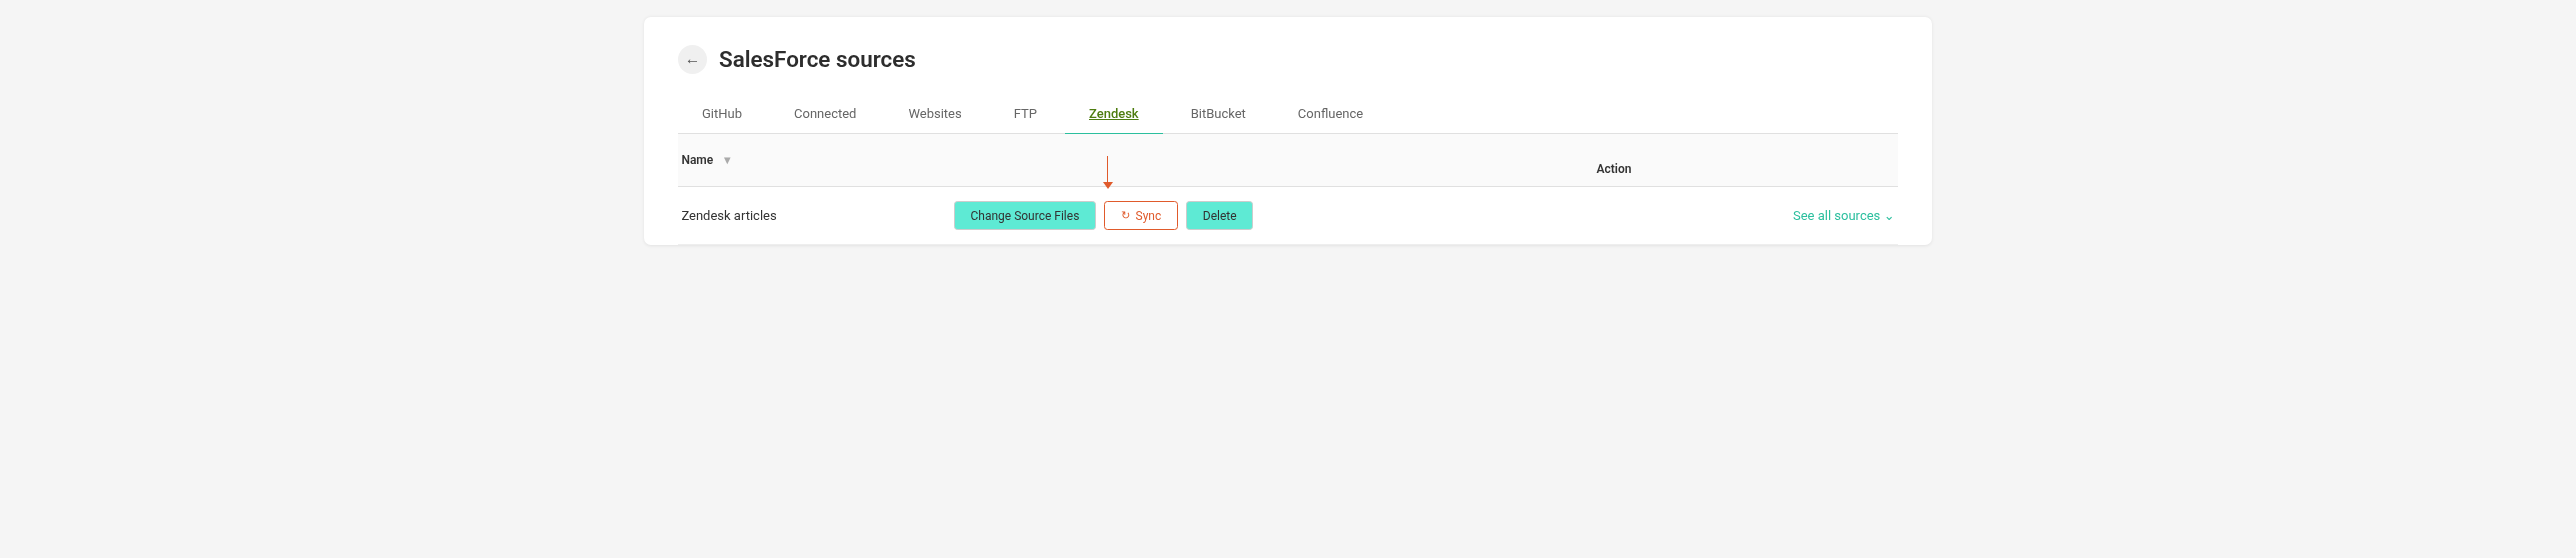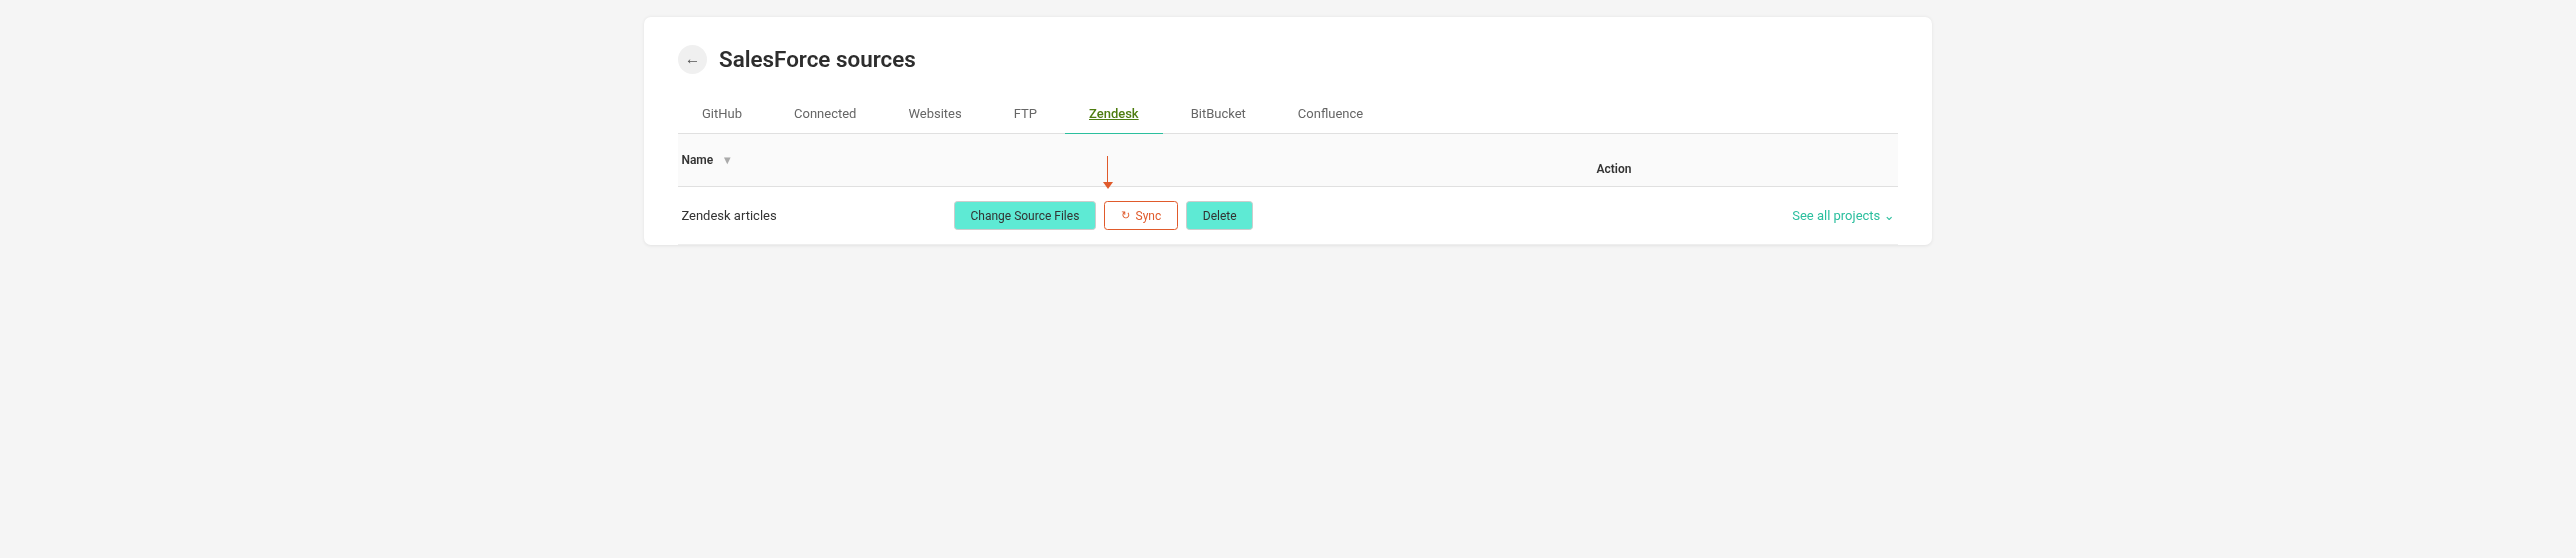--- a/index.html
+++ b/index.html
@@ -219,19 +219,19 @@
         <div class="arrow-head"></div>
       </div>
 
       <button class="btn btn-outline">Change Source Files</button>
       <button class="btn btn-sync">
         <span class="sync-icon">↻</span>
         <span>Sync</span>
       </button>
       <button class="btn btn-outline">Delete</button>
       <a class="see-all">
-        <span>See all projects</span>
+        <span>See all sources</span>
         <span>⌄</span>
       </a>
     </div>
   </div>
 </div>
 
 
 </body></html>

